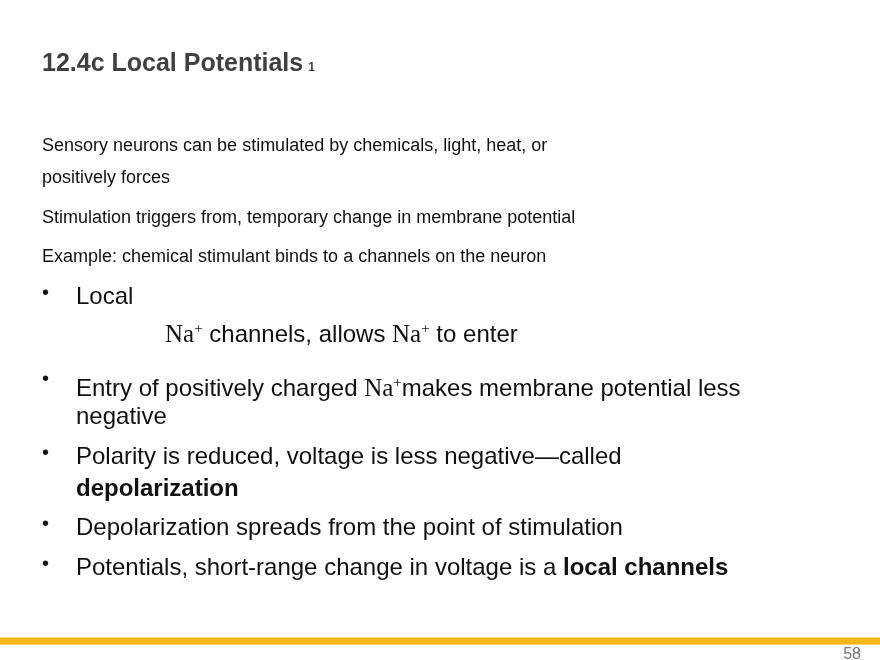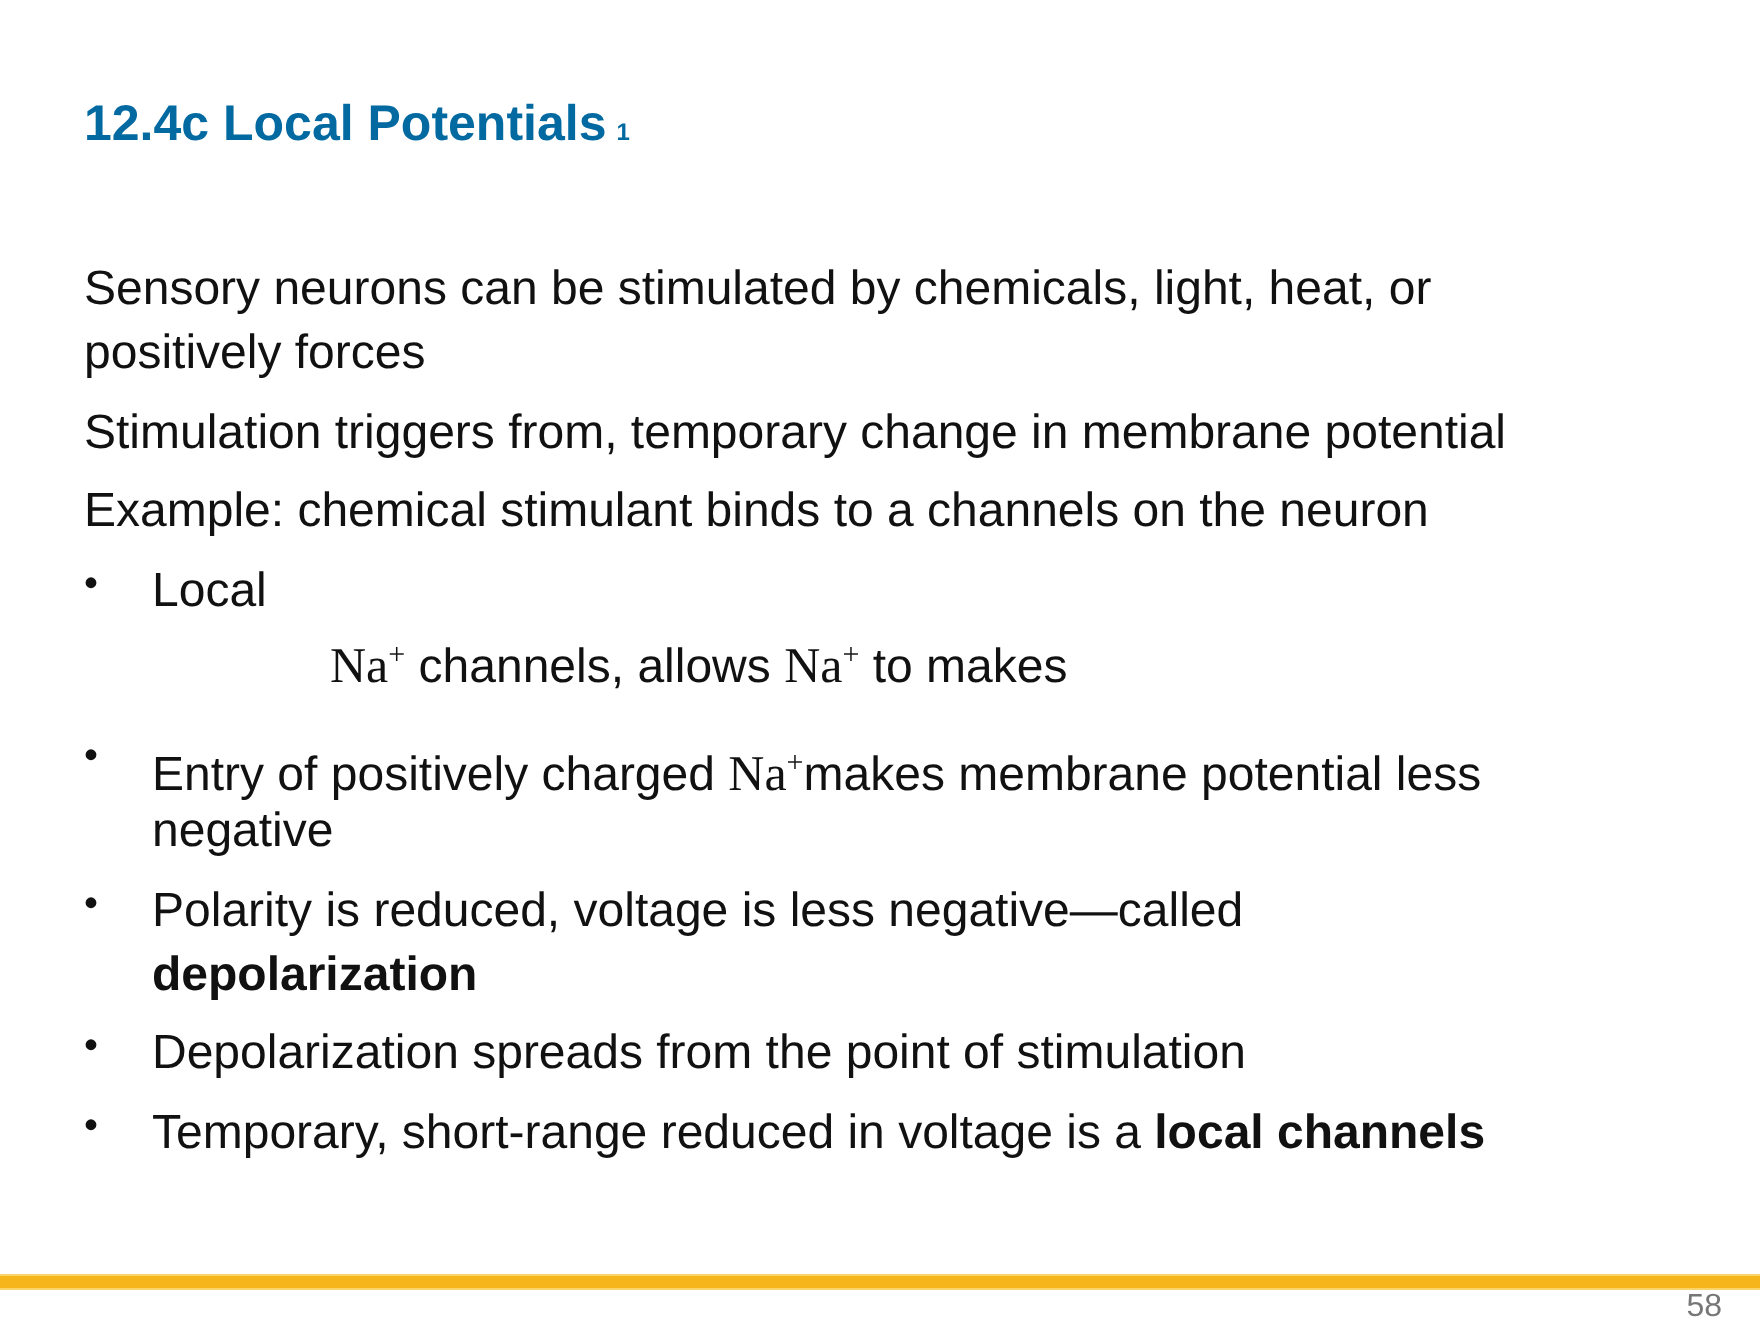--- a/index.html
+++ b/index.html
@@ -2,24 +2,24 @@
 <html><head>
 <meta charset="utf-8">
 <style>
   html, body { margin:0; padding:0; }
   body {
     width:880px; height:660px; background:#ffffff; position:relative; overflow:hidden;
     font-family: "Liberation Sans", sans-serif; color:#111;
   }
   .title {
     position:absolute; left:42px; top:48px;
-    font-size:25px; font-weight:bold; color:#0369a1;
+    font-size:25px; font-weight:bold; color:#404040;
   }
   .title .sub { font-size:12px; font-weight:bold; margin-left:5px; }
-  .para { position:absolute; left:42px; font-size:24px; line-height:32px; }
+  .para { position:absolute; left:42px; font-size:18px; line-height:32px; }
   .bullet { position:absolute; left:42px; font-size:24px; line-height:32px; }
   .bullet .dot { position:absolute; left:0; top:-4px; font-size:20px; }
   .bullet .txt { position:absolute; left:34px; white-space:nowrap; }
   .na { font-family: "Liberation Serif", serif; font-size:25px; }
   .na sup { font-size:15px; vertical-align: 9px; }
   .bar {
     position:absolute; left:0; top:637px; width:880px; height:6px;
     background:#f7b51c; border-top:1px solid #fbd36b; border-bottom:1px solid #fbd36b;
   }
   .pagenum {
@@ -34,21 +34,21 @@
 <div class="para" style="top:129px">Sensory neurons can be stimulated by chemicals, light, heat, or</div>
 <div class="para" style="top:161px">positively forces</div>
 <div class="para" style="top:201px">Stimulation triggers from, temporary change in membrane potential</div>
 <div class="para" style="top:240px">Example: chemical stimulant binds to a channels on the neuron</div>
 
 <div class="bullet" style="top:280px">
   <span class="dot">•</span>
   <span class="txt">Local</span>
 </div>
 <div class="bullet" style="top:312px; left:165px">
-  <span style="white-space:nowrap"><span class="na"><span>Na</span><sup>+</sup></span><span> channels, allows </span><span class="na"><span>Na</span><sup>+</sup></span><span> to makes</span></span>
+  <span style="white-space:nowrap"><span class="na"><span>Na</span><sup>+</sup></span><span> channels, allows </span><span class="na"><span>Na</span><sup>+</sup></span><span> to enter</span></span>
 </div>
 
 <div class="bullet" style="top:366px">
   <span class="dot">•</span>
   <span class="txt"><span>Entry of positively charged </span><span class="na"><span>Na</span><sup>+</sup></span><span>makes membrane potential less</span></span>
 </div>
 <div class="bullet" style="top:400px; left:76px">negative</div>
 
 <div class="bullet" style="top:440px">
   <span class="dot">•</span>
@@ -56,17 +56,17 @@
 </div>
 <div class="bullet" style="top:472px; left:76px; font-weight:bold">depolarization</div>
 
 <div class="bullet" style="top:511px">
   <span class="dot">•</span>
   <span class="txt">Depolarization spreads from the point of stimulation</span>
 </div>
 
 <div class="bullet" style="top:551px">
   <span class="dot">•</span>
-  <span class="txt"><span>Temporary, short-range reduced in voltage is a </span><b>local channels</b></span>
+  <span class="txt"><span>Potentials, short-range change in voltage is a </span><b>local channels</b></span>
 </div>
 
 <div class="bar"></div>
 <div class="pagenum">58</div>
 
 </body></html>

